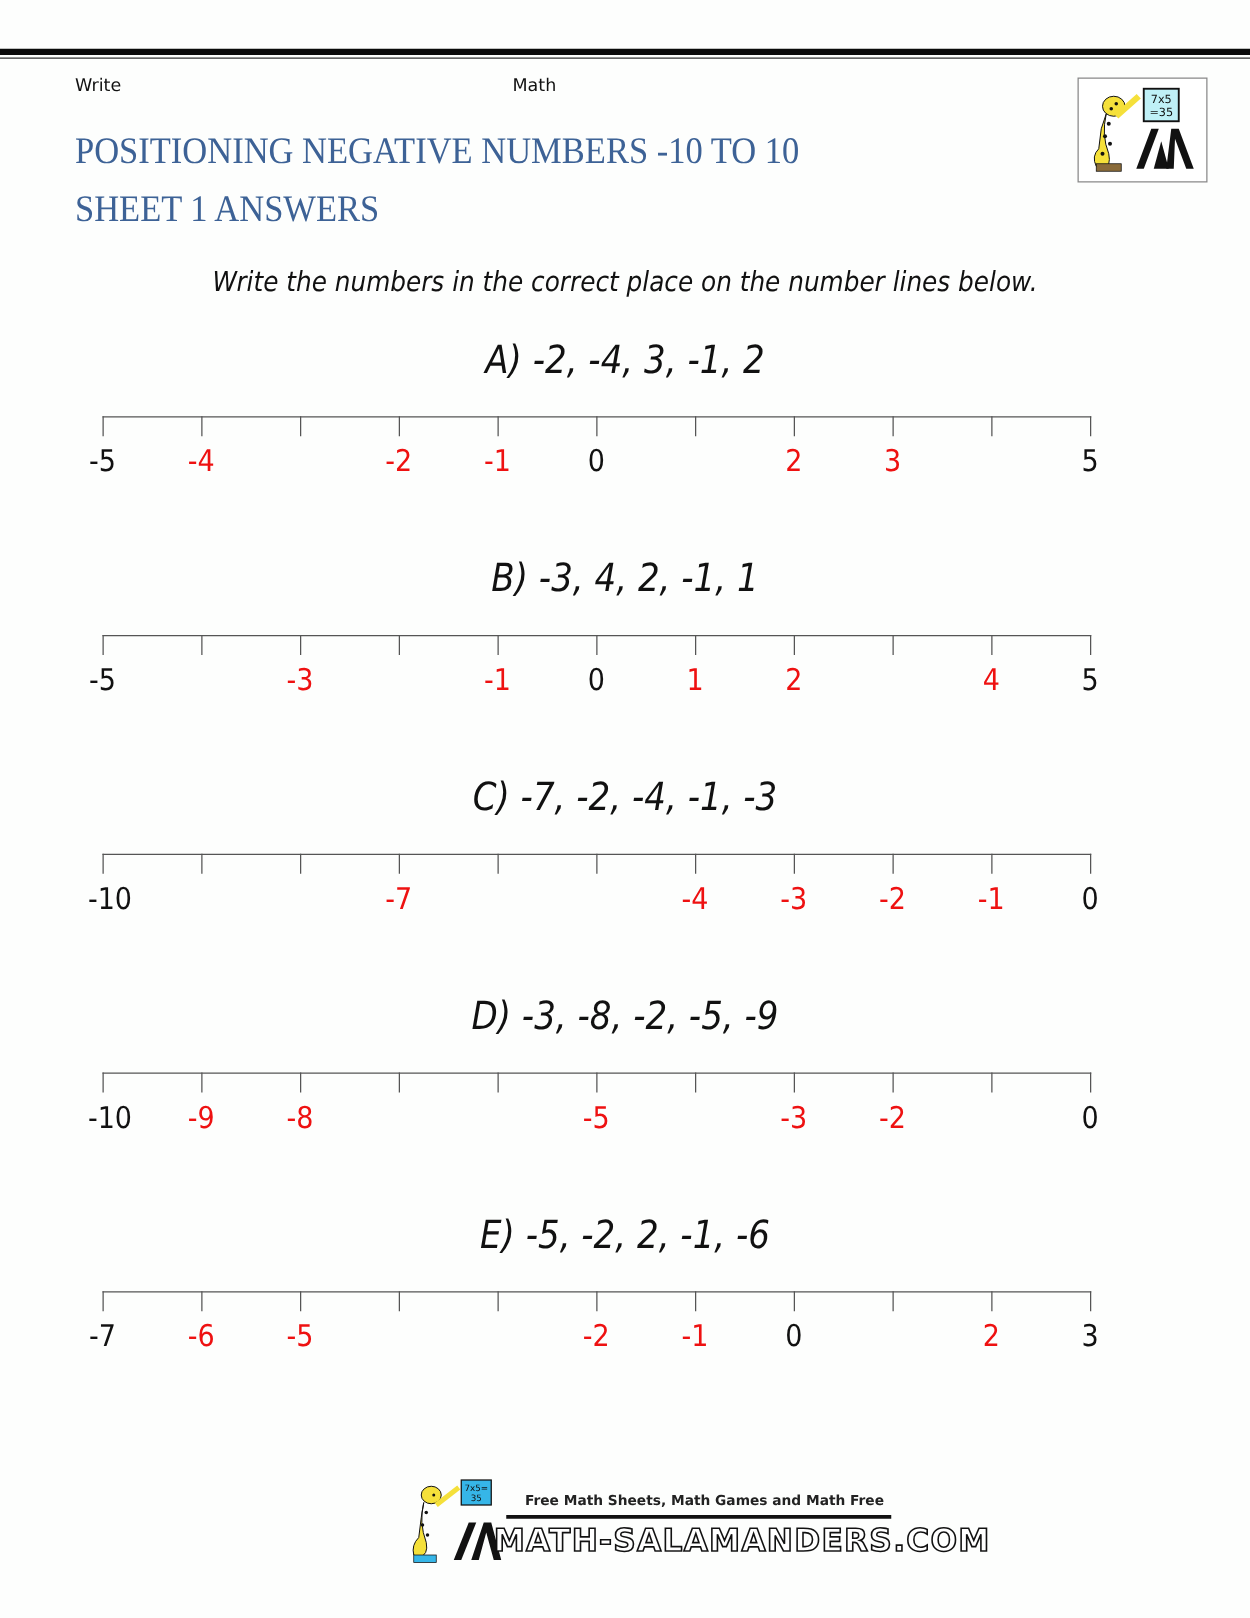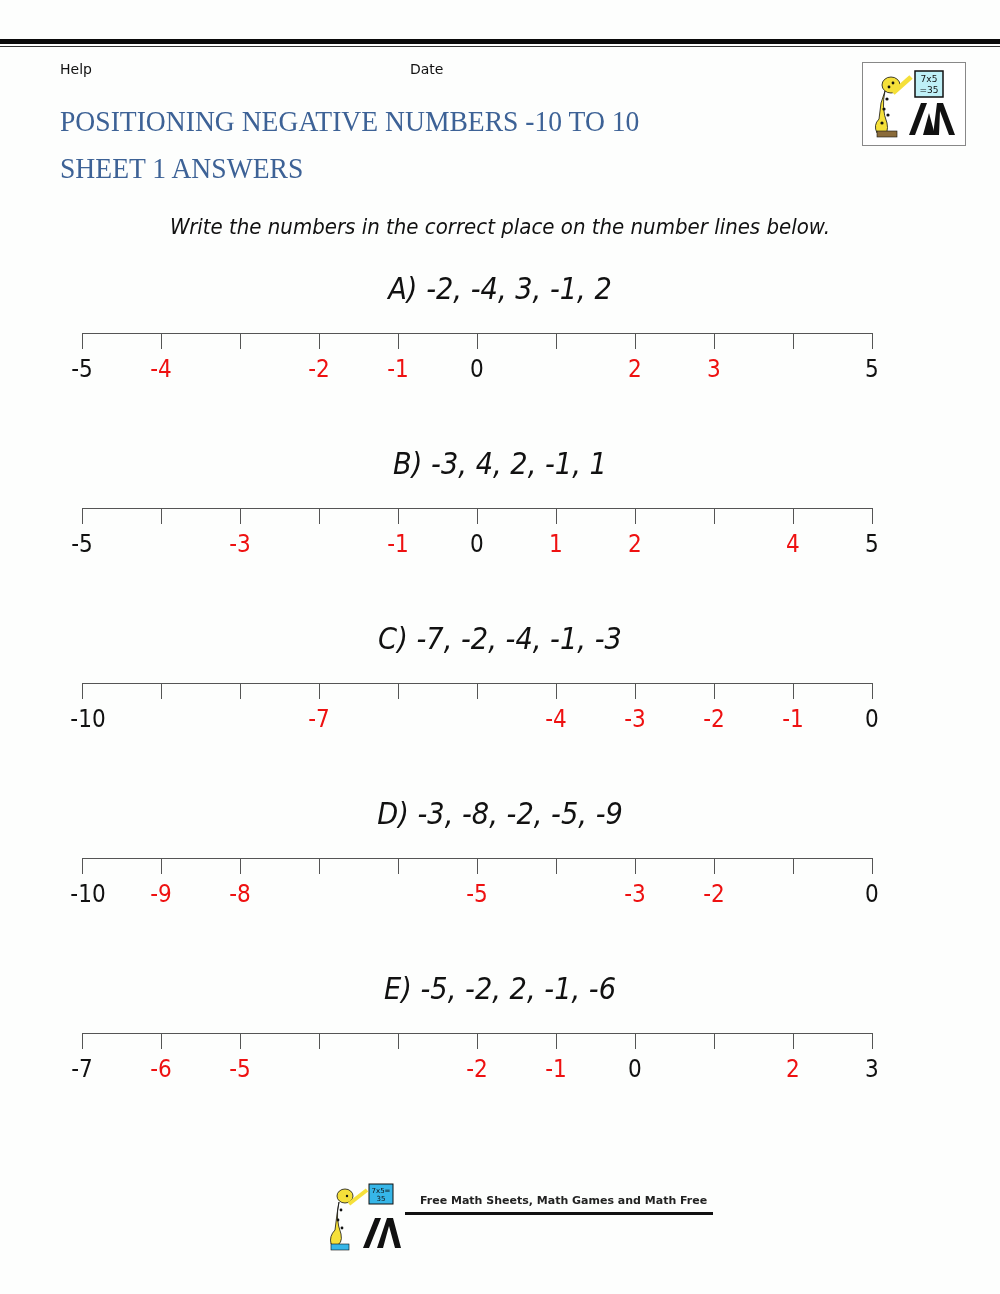--- a/index.html
+++ b/index.html
@@ -48,22 +48,22 @@
       position: absolute; left: 70px; top: 36px; font-size: 25px; font-weight: bold; letter-spacing: 1px;
       color: #fff; -webkit-text-stroke: 1.3px #111; font-family: "DejaVu Sans", sans-serif; white-space: nowrap;
     }
   </style>
 </head>
 <body>
 
 <div class="top-rule-thick"></div>
 <div class="top-rule-thin"></div>
 
-<div class="field-label" style="left:60px">Help</div>
-<div class="field-label" style="left:410px">Date</div>
+<div class="field-label" style="left:60px">Write</div>
+<div class="field-label" style="left:410px">Math</div>
 
 <div class="title-line" style="top:104px">POSITIONING NEGATIVE NUMBERS -10 TO 10</div>
 <div class="title-line" style="top:151px">SHEET 1 ANSWERS</div>
 
 <div class="logo-box">
   <svg width="102" height="82" viewBox="0 0 102 82">
     <rect x="52" y="8" width="28" height="26" fill="#bff0f7" stroke="#111" stroke-width="1.5"></rect>
     <text x="66" y="19" font-size="9" text-anchor="middle" font-family="DejaVu Sans, sans-serif" fill="#111">7x5</text>
     <text x="66" y="30" font-size="9" text-anchor="middle" font-family="DejaVu Sans, sans-serif" fill="#111">=35</text>
     <polygon points="46,72 58,40 64,40 52,72" fill="#111"></polygon>
@@ -211,13 +211,14 @@
     <path d="M14 20 Q10 36 16 52 Q18 62 10 64 L6 62 Q4 54 10 48 L12 32 Z" fill="#f5e03a" stroke="#111" stroke-width="0.8"></path>
     <path d="M24 22 L42 8" stroke="#f5e03a" stroke-width="4"></path>
     <circle cx="16" cy="28" r="1.4" fill="#111"></circle>
       <circle cx="13" cy="38" r="1.4" fill="#111"></circle>
     <circle cx="17" cy="46" r="1.4" fill="#111"></circle>
       <circle cx="22" cy="14" r="1.2" fill="#111"></circle>
     <rect x="6" y="62" width="18" height="6" fill="#36b6e8" stroke="#111" stroke-width="0.6"></rect>
   </svg>
   <div class="footer-tagline">Free Math Sheets, Math Games and Math Free</div>
   <div class="footer-rule"></div>
+  <div class="footer-site">MATH-SALAMANDERS.COM</div>
 </div>
 
 </body></html>

